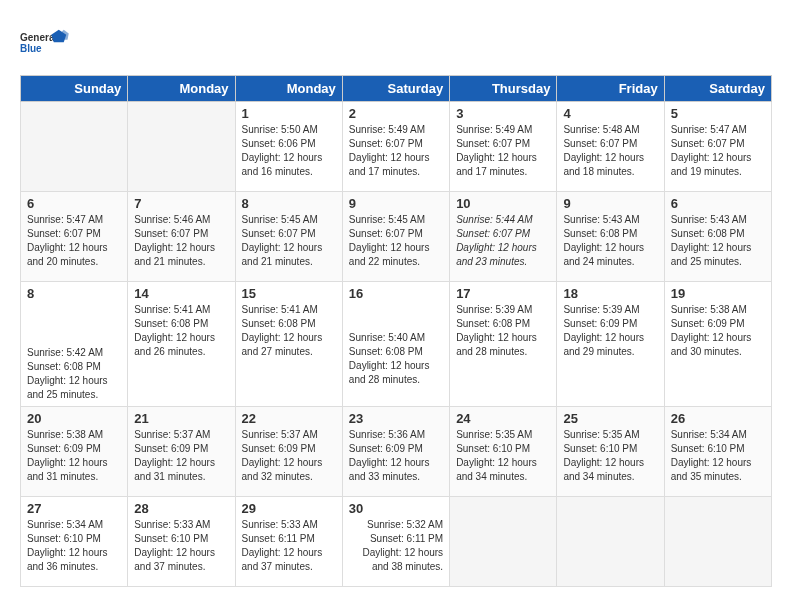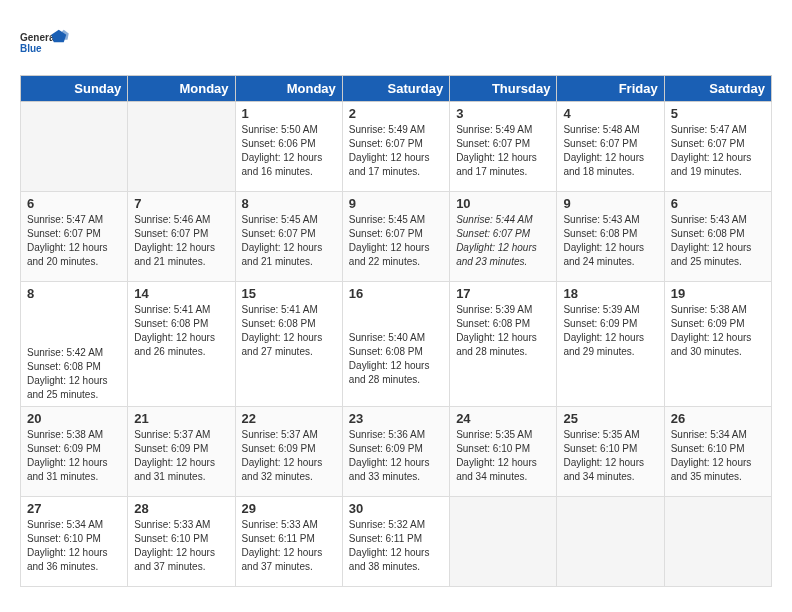--- a/index.html
+++ b/index.html
@@ -313,21 +313,21 @@
         </td>
         <td>
           <span class="day-number">29</span>
           <div class="day-info" style="white-space: pre-line;">Sunrise: 5:33 AM
 Sunset: 6:11 PM
 Daylight: 12 hours
 and 37 minutes.</div>
         </td>
         <td>
           <span class="day-number">30</span>
-          <div class="day-info" style="white-space: pre-line;">Sunrise: 5:32 AM
+          <div class="day-info" style="white-space: pre-line; text-align: right;">Sunrise: 5:32 AM
 Sunset: 6:11 PM
 Daylight: 12 hours
 and 38 minutes.</div>
         </td>
         <td class="empty"></td>
         <td class="empty"></td>
         <td class="empty"></td>
       </tr>
     </tbody>
 </table>

